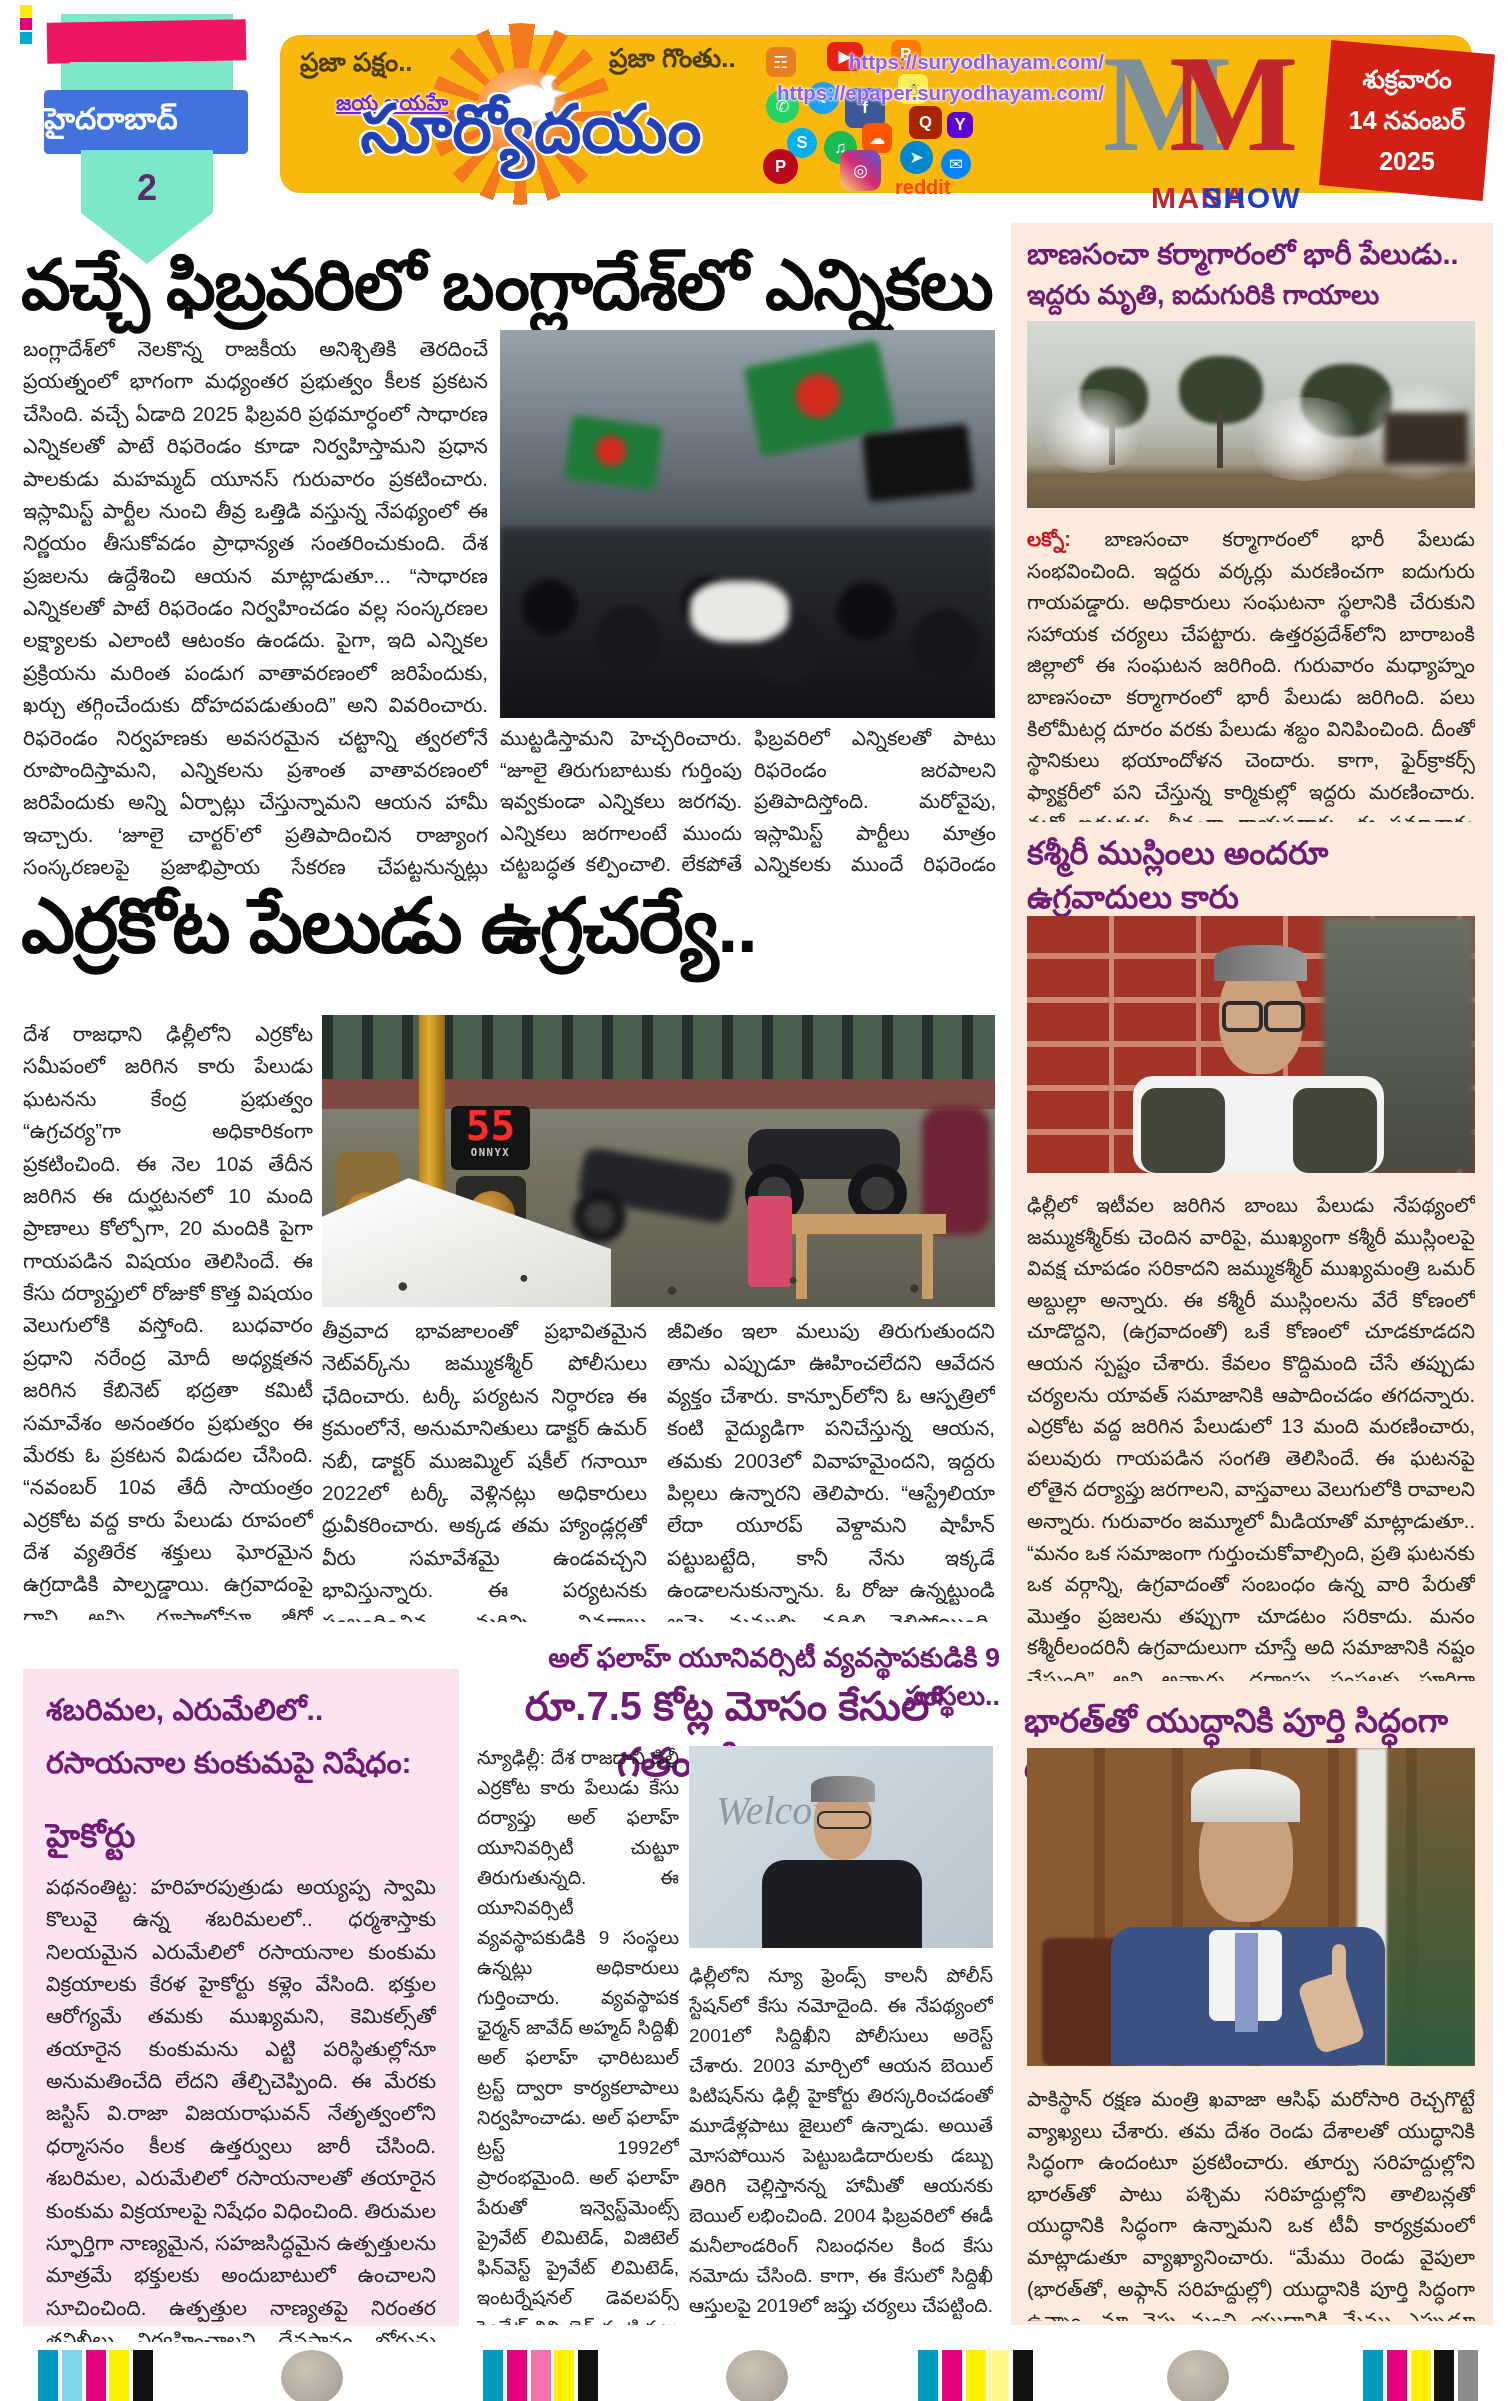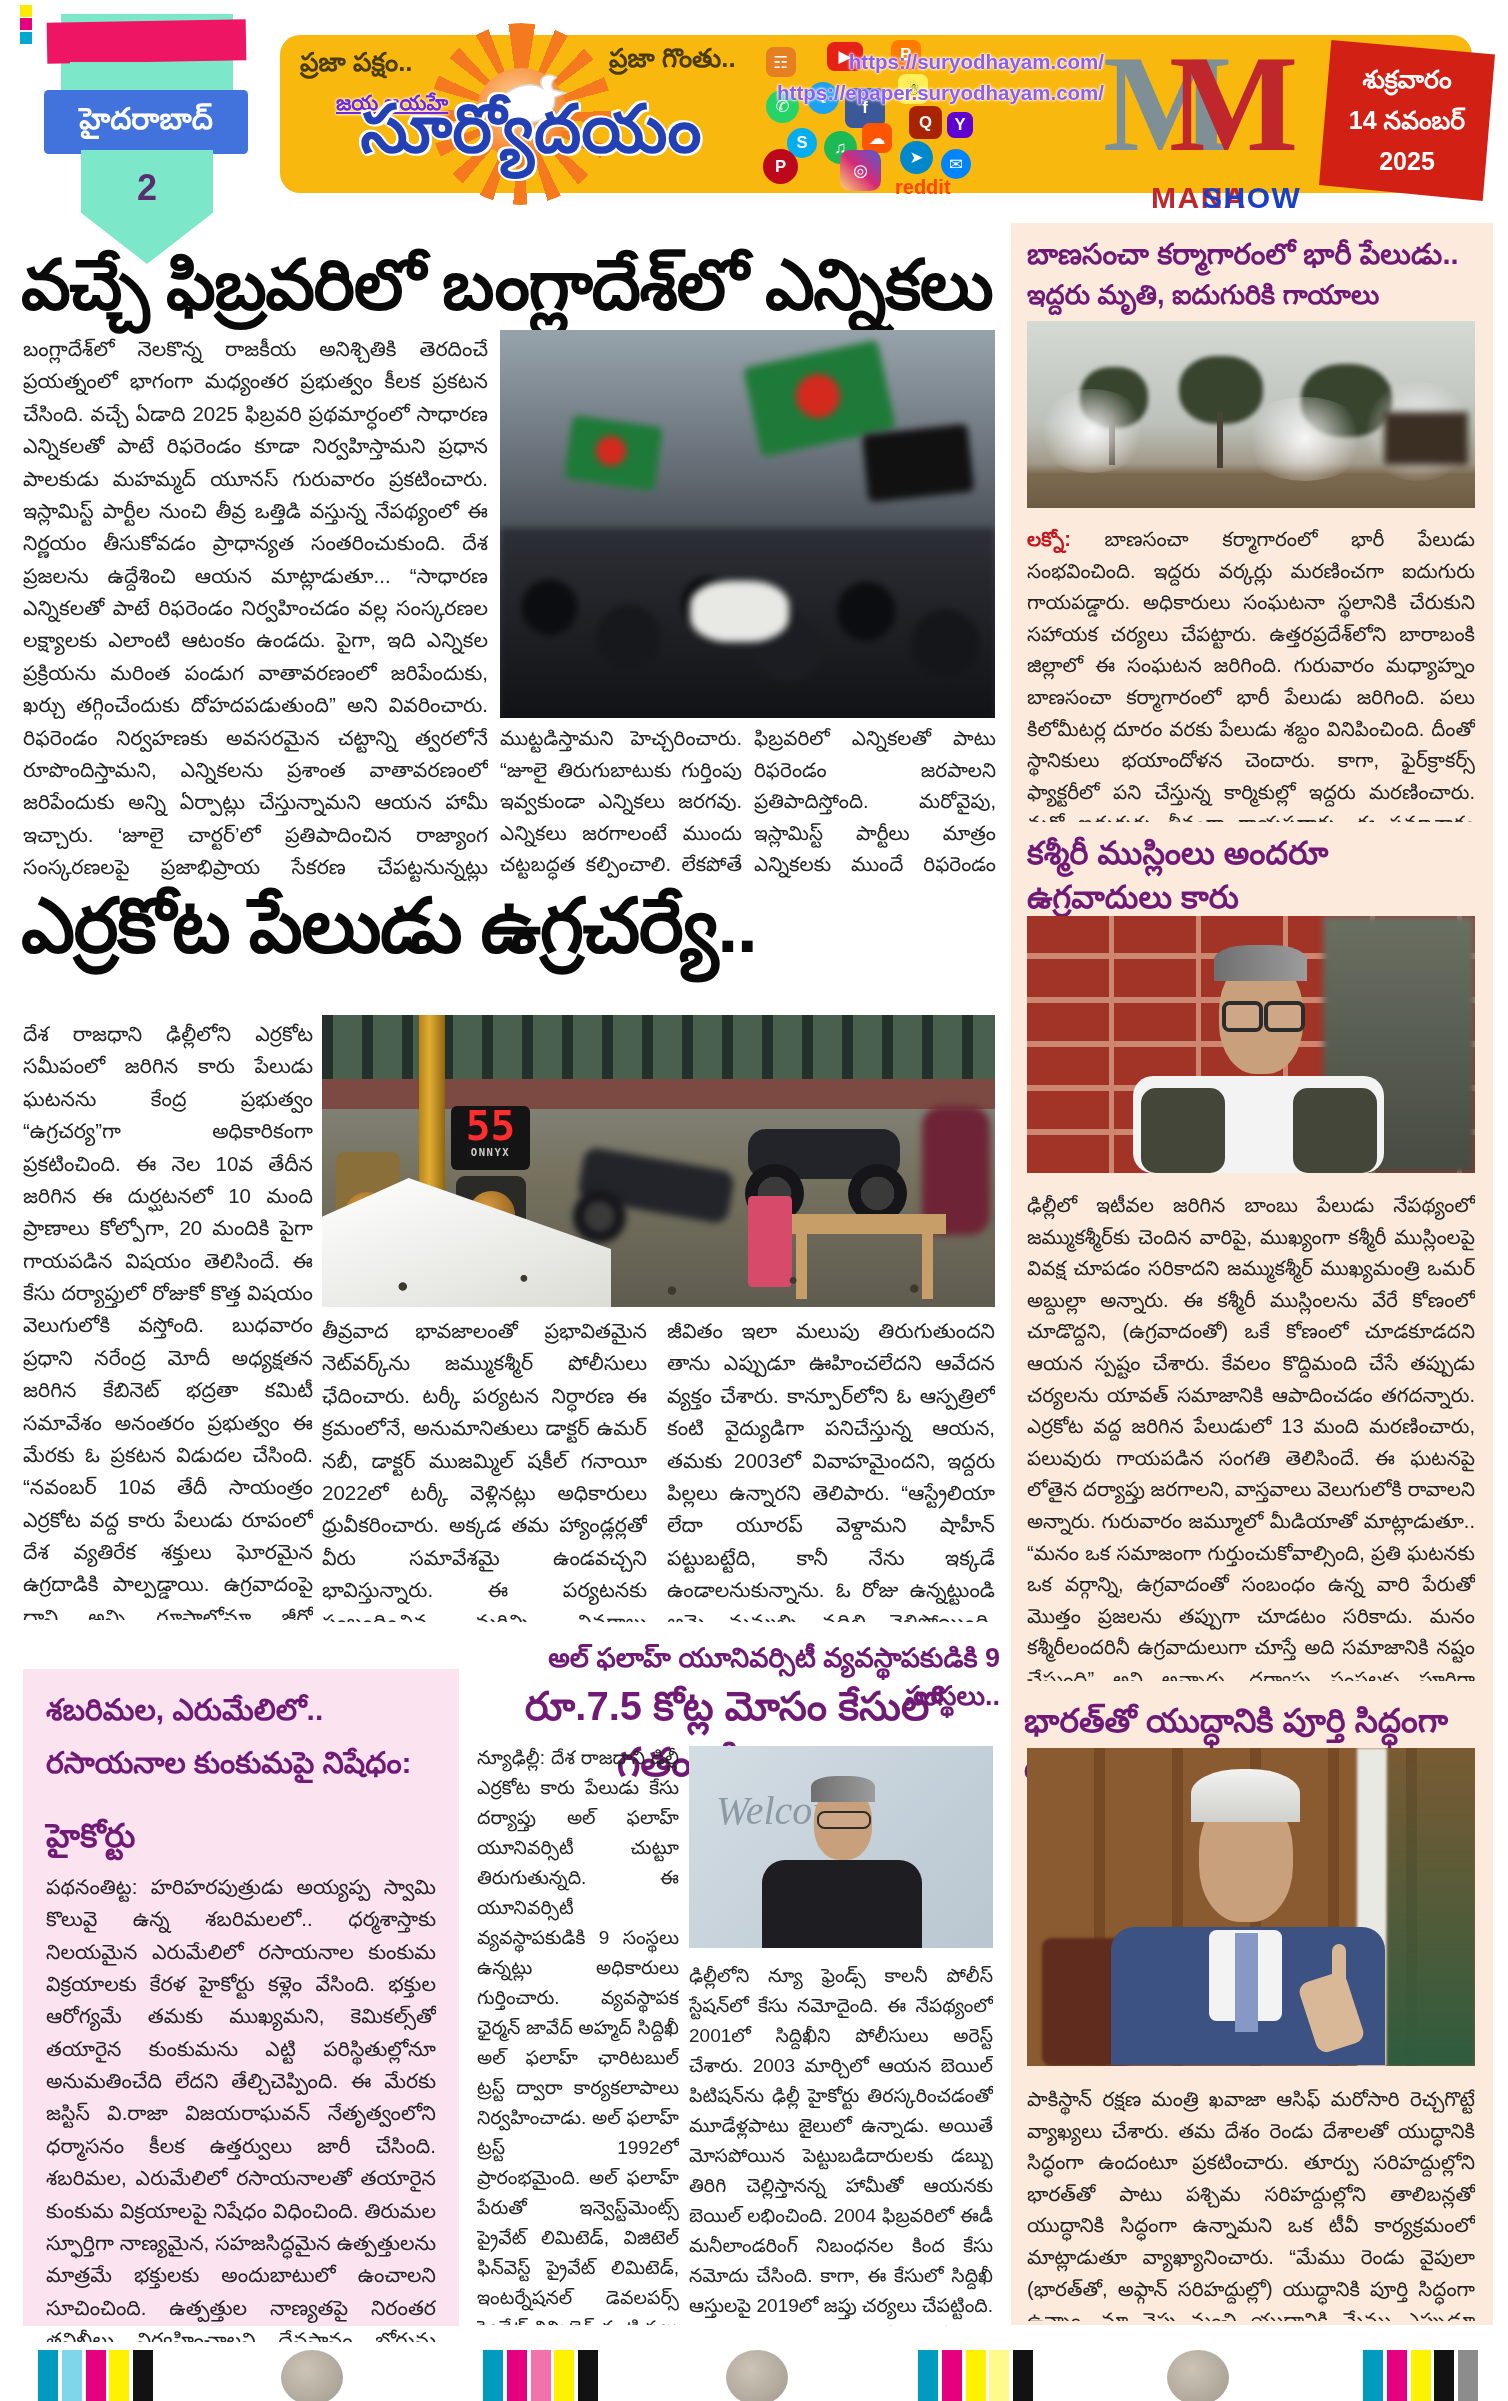--- a/index.html
+++ b/index.html
@@ -5,21 +5,21 @@
   html,body{margin:0;padding:0;background:#e8e8e8;}
   .page{position:relative;width:1508px;height:2401px;background:#ffffff;overflow:hidden;
         font-family:"Liberation Sans","DejaVu Sans",sans-serif;color:#1d1d1d;}
   .abs{position:absolute;}
   
   .regmark{width:12px;height:12px;}
   .badge-mint-back{left:61px;top:13.7px;width:172px;height:90px;background:#7de8c9;}
   .badge-pink{left:47px;top:21px;width:199px;height:41px;background:#ee1565;transform:rotate(-1deg);}
   .badge-mint-mid{left:70px;top:62px;width:157px;height:30px;background:#7de8c9;}
   .badge-blue{left:44px;top:90px;width:204px;height:64px;background:#4273dc;border-radius:4.6px;
-              display:flex;align-items:center;justify-content:center;color:#fff;font-size:30px;font-weight:bold;}
+              display:flex;align-items:center;justify-content:flex-start;color:#fff;font-size:30px;font-weight:bold;}
   .badge-arrow{left:81px;top:150px;width:132px;height:114px;background:#7de8c9;
                clip-path:polygon(0 0,100% 0,100% 55%,50% 100%,0 55%);}
   .badge-num{width:100%;text-align:center;margin-top:16.7px;font-size:36px;font-weight:900;color:#5a2d6e;}
   .banner{left:280px;top:35px;width:1192px;height:158px;background:#f9b80e;border-radius:20px;}
   .slogan{font-size:26px;font-weight:bold;color:#4a3b10;}
   .sunburst{left:430px;top:23px;width:182px;height:182px;border-radius:50%;
             background:repeating-conic-gradient(#f4791f 0deg 9deg,rgba(0,0,0,0) 9deg 22deg);
             -webkit-mask:radial-gradient(circle,transparent 0 40px,#000 40px);
                     mask:radial-gradient(circle,transparent 0 40px,#000 40px);}
   .suncore{left:476px;top:68px;width:91px;height:91px;border-radius:50%;

